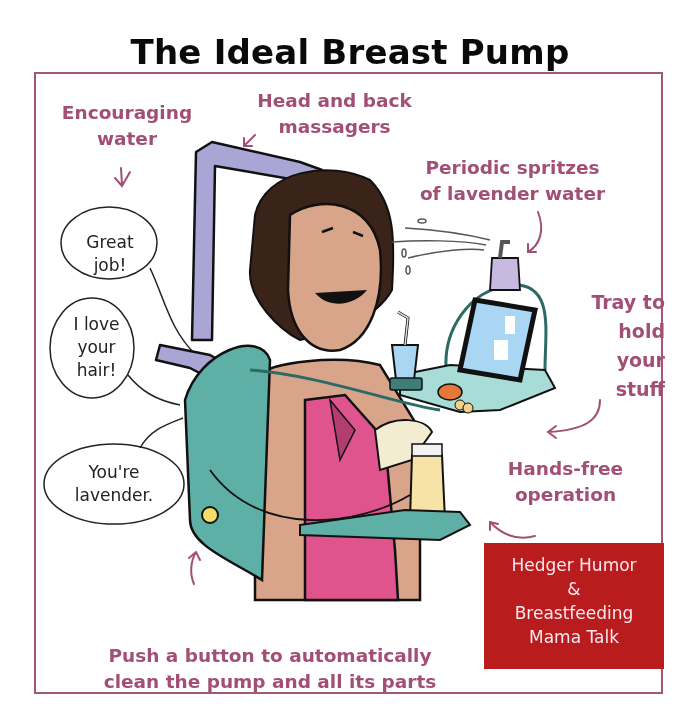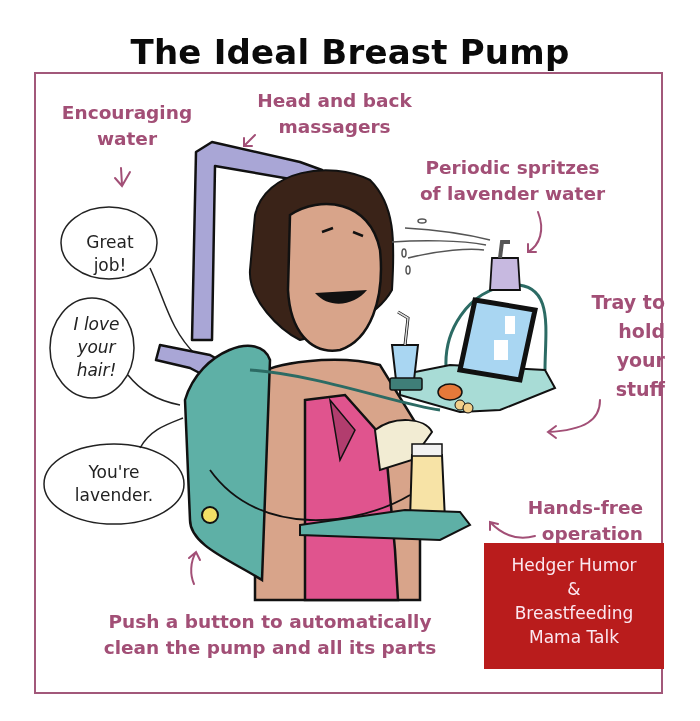--- a/index.html
+++ b/index.html
@@ -103,28 +103,28 @@
 <div class="label" style="left:52px; top:100px; width:150px;">Encouraging
 water</div>
 <div class="label" style="left:232px; top:88px; width:205px;text-align:center;">Head and back
 massagers</div>
 <div class="label" style="left:405px; top:155px; width:215px;">Periodic spritzes
 of lavender water</div>
 <div class="label" style="left:555px; top:288px; width:110px; font-size:19px; line-height:29px;text-align:right;">Tray to
 hold
 your
 stuff</div>
-<div class="label" style="left:488px; top:495px; width:155px;text-align:right;">Hands-free
+<div class="label" style="left:488px; top:456px; width:155px;">Hands-free
 operation</div>
-<div class="label" style="left:70px; top:609px; width:400px;">Push a button to automatically
+<div class="label" style="left:70px; top:643px; width:400px;">Push a button to automatically
 clean the pump and all its parts</div>
 
 <div class="bubble-text" style="left:62px; top:220px; width:96px;margin-top:11px;">Great
 job!</div>
-<div class="bubble-text" style="left:50px; top:313px; width:93px;font-style:italic;">I love
+<div class="bubble-text" style="left:50px; top:313px; width:93px;">I love
 your
 hair!</div>
 <div class="bubble-text" style="left:44px; top:461px; width:140px;">You're
 lavender.</div>
 
 <div class="credit">Hedger Humor
 &amp;
 Breastfeeding
 Mama Talk</div>
 

